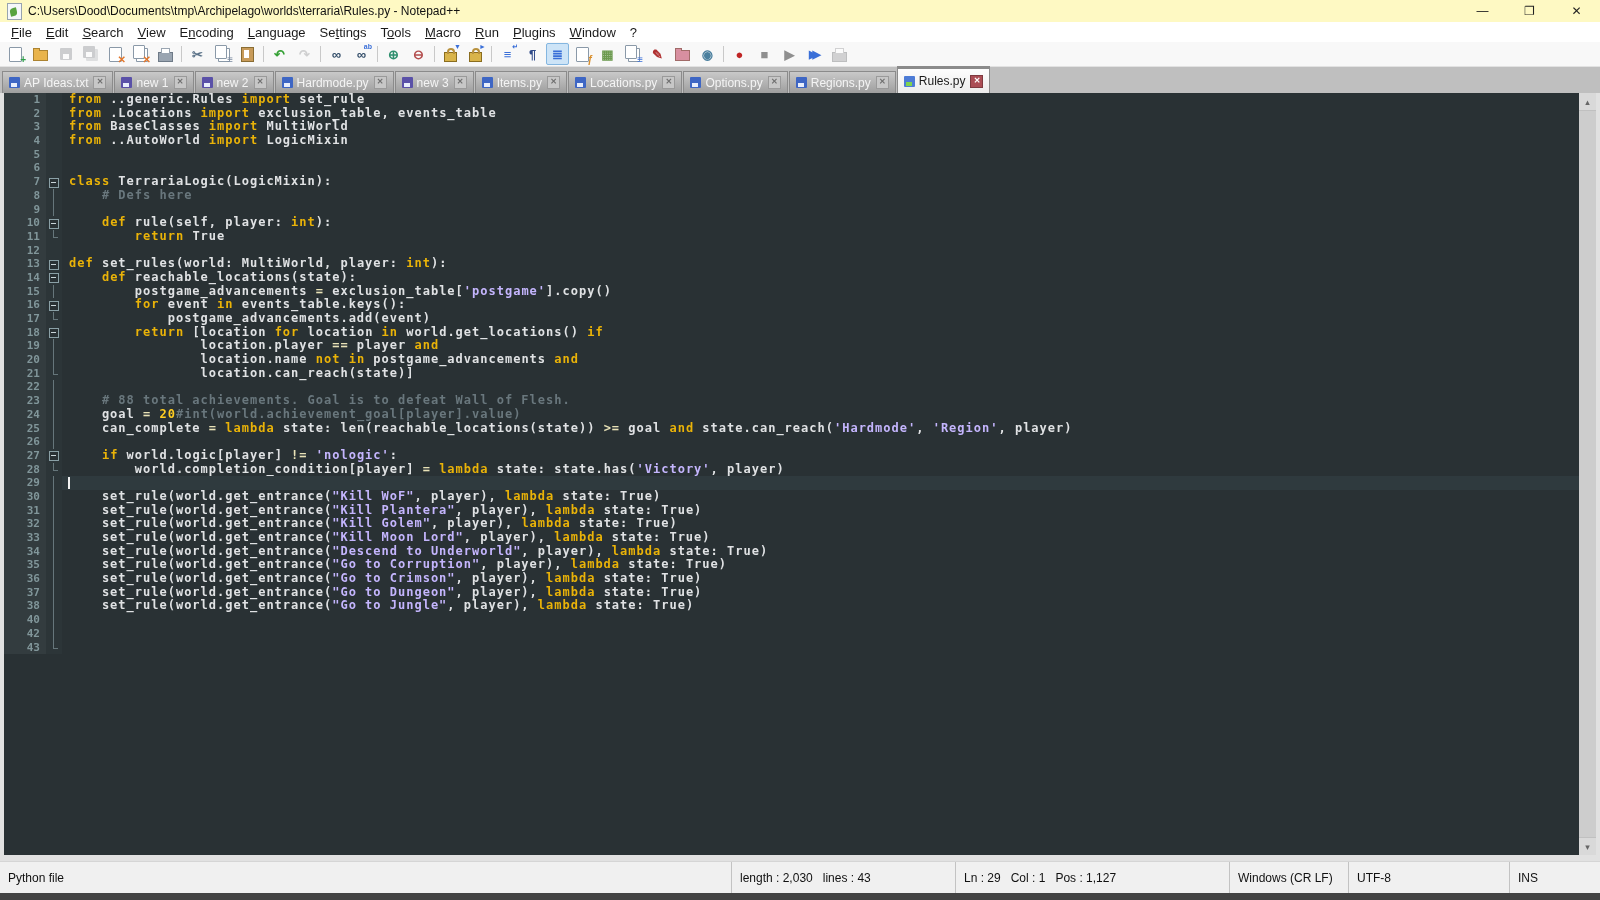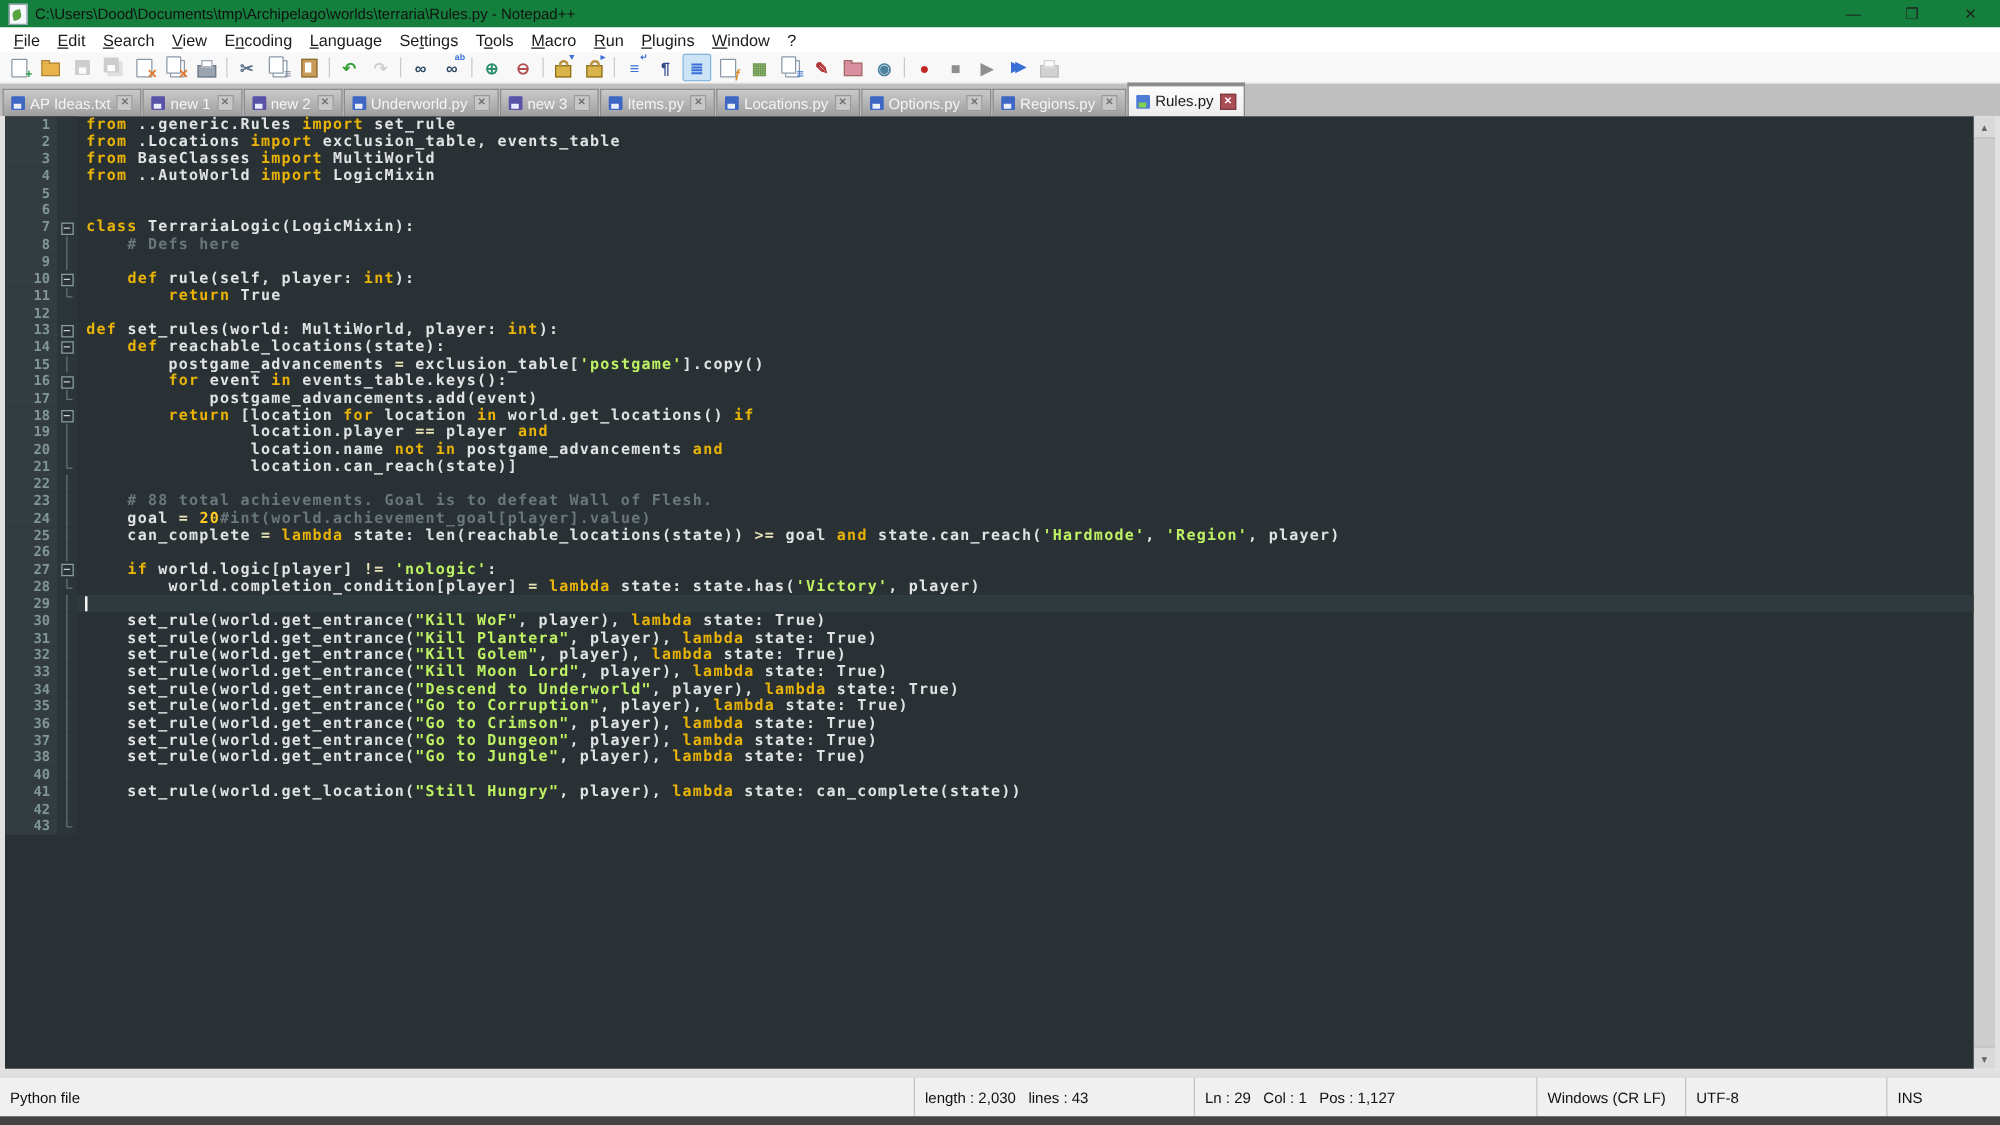--- a/index.html
+++ b/index.html
@@ -1,19 +1,19 @@
 <!DOCTYPE html>
 <html><head>
 <meta charset="utf-8">
 <style>
   html,body{margin:0;padding:0;background:#9a9a9a;}
   .win{width:1600px;height:900px;position:relative;overflow:hidden;background:#fff;
        font-family:"Liberation Sans",sans-serif;display:flex;flex-direction:column;}
   
-  .titlebar{height:22px;background:#15803d;display:flex;align-items:center;flex:0 0 auto;}
+  .titlebar{height:22px;background:#fef9c3;display:flex;align-items:center;flex:0 0 auto;}
   .appicon{width:13px;height:15px;margin:0 6px 0 7px;background:#f5f7fa;border:1px solid #98a4af;
            position:relative;flex:0 0 auto;}
   .appicon i{position:absolute;left:2px;top:4px;width:7px;height:8px;background:#57a33e;
              border-radius:4px 0 4px 0;transform:rotate(-14deg);display:block;}
   .title{font-size:12px;color:#111;white-space:nowrap;}
   .winbtns{margin-left:auto;display:flex;height:100%;}
   .wbtn{width:47px;height:100%;display:flex;align-items:center;justify-content:center;
         font-size:12px;color:#222;cursor:default;}
   
   .menubar{height:20px;background:#ffffff;display:flex;align-items:center;padding-left:4px;
@@ -73,21 +73,21 @@
         color:#81969a;font-size:11px;letter-spacing:0;}
   .fold{width:16px;flex:0 0 auto;background:#2c3538;position:relative;}
   .fold.fline:before{content:"";position:absolute;left:7px;top:0;bottom:0;border-left:1px solid #66767b;}
   .fold.fend:before{content:"";position:absolute;left:7px;top:0;height:7px;border-left:1px solid #66767b;}
   .fold.fend:after{content:"";position:absolute;left:7px;top:7px;width:5px;border-top:1px solid #66767b;}
   .fbox{position:absolute;left:3px;top:2.5px;width:8px;height:8px;border:1px solid #8aa0a6;
         background:#293134;display:block;}
   .fbox:after{content:"";position:absolute;left:1px;top:3px;width:5px;border-top:1px solid #c8d4d8;}
   .code{flex:1 1 auto;white-space:pre;letter-spacing:1px;color:#e0e2e4;padding-left:7px;position:relative;}
   .caret{position:absolute;left:6px;top:1px;width:2px;height:11.5px;background:#f2f2f2;}
-  .c-k{color:#eab308;} .c-s{color:#bef264;} .c-c{color:#69777d;}
+  .c-k{color:#eab308;} .c-s{color:#c4b5fd;} .c-c{color:#69777d;}
   .c-n{color:#ffcd22;} .c-o{color:#e8e2b7;} .c-t{color:#e0e2e4;}
   
   .vscroll{width:17px;flex:0 0 auto;background:#d9d9d9;display:flex;flex-direction:column;}
   .sb-arrow{height:17px;display:flex;align-items:center;justify-content:center;font-size:9px;color:#666;}
   .sb-thumb{flex:1 1 auto;background:#cdcdcd;border-top:1px solid #c0c0c0;border-bottom:1px solid #c0c0c0;}
   
   .hgap{height:6px;background:#e1e1e1;flex:0 0 auto;}
   .statusbar{height:31px;background:#f0f0f0;display:flex;align-items:center;font-size:12px;
              color:#111;flex:0 0 auto;border-top:1px solid #d5d5d5;}
   .sseg{height:100%;display:flex;align-items:center;padding-left:8px;border-left:1px solid #c3c3c3;
@@ -278,21 +278,21 @@
         <span class="flop" style="background: rgb(90, 81, 168);">
           <i></i>
         </span>
         <span class="tlabel">new 2</span>
         <span class="tclose">✕</span>
       </span>
       <span class="tab">
         <span class="flop" style="background: rgb(62, 102, 196);">
           <i></i>
         </span>
-        <span class="tlabel">Underworld.py</span>
+        <span class="tlabel">Hardmode.py</span>
         <span class="tclose">✕</span>
       </span>
       <span class="tab">
         <span class="flop" style="background: rgb(90, 81, 168);">
           <i></i>
         </span>
         <span class="tlabel">new 3</span>
         <span class="tclose">✕</span>
       </span>
       <span class="tab">
@@ -536,25 +536,20 @@
         </div>
         <div class="ln-row">
           <span class="lnum">38</span>
           <span class="fold fline"></span>
           <span class="code"><span class="c-t">    set_rule(world.get_entrance(</span><span class="c-s">"Go to Jungle"</span><span class="c-t">, player), </span><span class="c-k">lambda</span><span class="c-t"> state: True)</span></span>
         </div>
         <div class="ln-row">
           <span class="lnum">40</span>
           <span class="fold fline"></span>
           <span class="code"></span>
-        </div>
-        <div class="ln-row">
-          <span class="lnum">41</span>
-          <span class="fold fline"></span>
-          <span class="code"><span class="c-t">    set_rule(world.get_location(</span><span class="c-s">"Still Hungry"</span><span class="c-t">, player), </span><span class="c-k">lambda</span><span class="c-t"> state: can_complete(state))</span></span>
         </div>
         <div class="ln-row">
           <span class="lnum">42</span>
           <span class="fold fline"></span>
           <span class="code"></span>
         </div>
         <div class="ln-row">
           <span class="lnum">43</span>
           <span class="fold fend"></span>
           <span class="code"></span>

